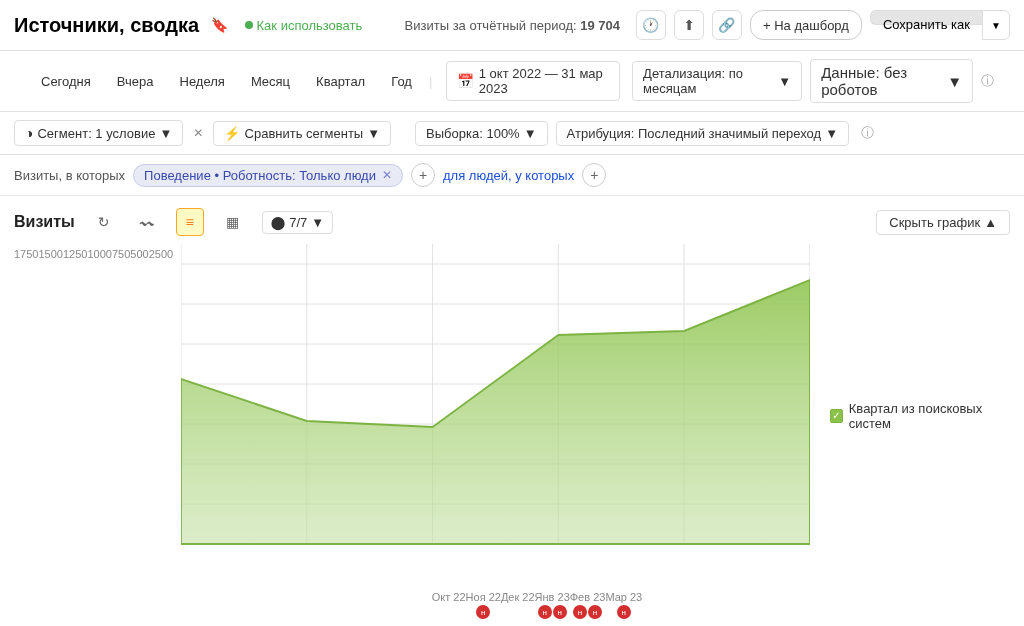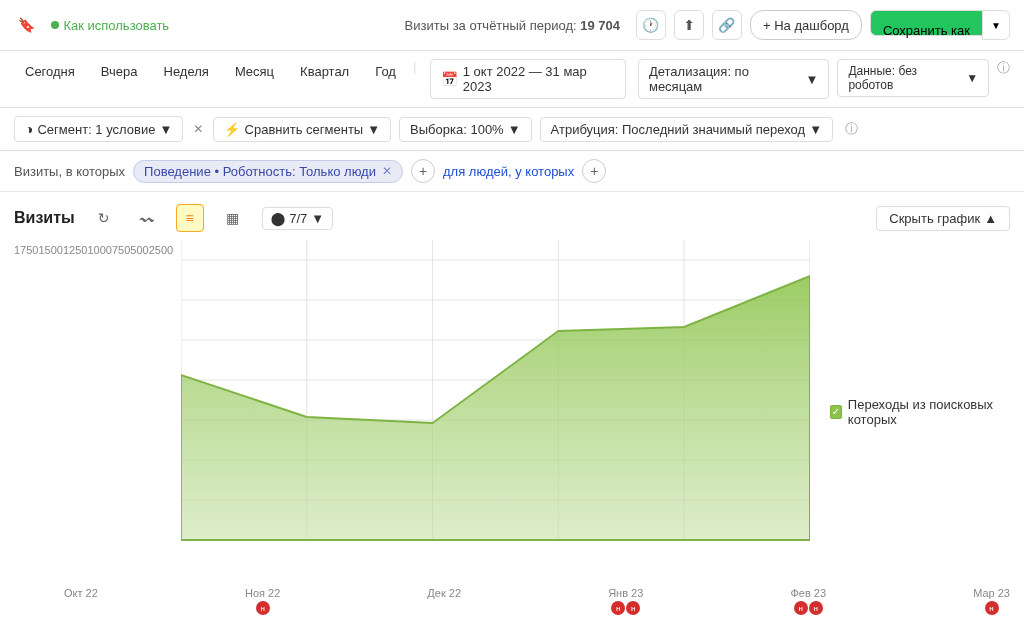--- a/index.html
+++ b/index.html
@@ -11,40 +11,40 @@
     .header-bookmark { color: #888; font-size: 14px; margin-left: 4px; cursor: pointer; }
     .header-how { color: #4caf50; font-size: 13px; display: flex; align-items: center; gap: 4px; margin-left: 8px; cursor: pointer; }
     .header-how-dot { width: 8px; height: 8px; background: #4caf50; border-radius: 50%; display: inline-block; }
     .header-spacer { flex: 1; }
     .header-visits { color: #555; font-size: 13px; margin-right: 8px; }
     .header-visits strong { font-weight: bold; }
     .header-icon-btn { width: 30px; height: 30px; border: 1px solid #ddd; border-radius: 6px; display: flex; align-items: center; justify-content: center; cursor: pointer; background: #fff; font-size: 14px; color: #555; }
     .header-btn { height: 30px; padding: 0 12px; border: 1px solid #ddd; border-radius: 13px; background: #fff; cursor: pointer; font-size: 13px; display: flex; align-items: center; gap: 4px; }
     .header-btn-primary { background: #fff; border-color: #ccc; }
     .header-btn-split { display: flex; }
-    .header-btn-split .main { height: 15px; padding: 12px 12px; border: 1px solid #ddd; border-right: none; border-radius: 6px 0 0 6px; background: #22c55e; cursor: pointer; font-size: 13px; }
+    .header-btn-split .main { height: 15px; padding: 6px 12px; border: 1px solid #ddd; border-right: none; border-radius: 6px 0 0 6px; background: #e5e5e5; cursor: pointer; font-size: 13px; }
     .header-btn-split .arrow { height: 30px; width: 28px; border: 1px solid #ddd; border-radius: 0 6px 6px 0; background: #fff; cursor: pointer; display: flex; align-items: center; justify-content: center; font-size: 10px; }
 
     
-    .date-nav { display: flex; align-items: flex-start; padding: 8px 14px; border-bottom: 1px solid #e0e0e0; gap: 4px; }
+    .date-nav { display: flex; align-items: center; padding: 8px 30px; border-bottom: 1px solid #e0e0e0; gap: 4px; }
     .date-tab { padding: 4px 10px; border-radius: 4px; cursor: pointer; font-size: 13px; color: #333; border: 1px solid transparent; }
     .date-separator { color: #ddd; margin: 0 2px; }
     .date-range-btn { padding: 4px 10px; border: 1px solid #ddd; border-radius: 4px; cursor: pointer; font-size: 13px; display: flex; align-items: center; gap: 4px; margin-left: 8px; }
     .calendar-icon { font-size: 14px; }
     .detail-btn { padding: 4px 10px; border: 1px solid #ddd; border-radius: 4px; cursor: pointer; font-size: 13px; display: flex; align-items: center; gap: 4px; margin-left: 8px; }
-    .data-btn { padding: 4px 10px; border: 1px solid #ddd; border-radius: 4px; cursor: pointer; font-size: 12px; display: flex; align-items: center; gap: 4px; margin-left: 4px; }
+    .data-btn { padding: 4px 10px; border: 1px solid #ddd; border-radius: 4px; cursor: pointer; font-size: 15px; display: flex; align-items: center; gap: 4px; margin-left: 4px; }
     .info-icon { color: #aaa; font-size: 13px; margin-left: 4px; cursor: pointer; }
 
     
     .segment-bar { display: flex; align-items: center; padding: 8px 14px; border-bottom: 1px solid #e0e0e0; gap: 8px; flex-wrap: wrap; }
     .segment-btn { display: flex; align-items: center; gap: 4px; padding: 4px 10px; border: 1px solid #ddd; border-radius: 4px; cursor: pointer; font-size: 13px; background: #fff; }
     .segment-pie { font-size: 14px; }
     .segment-close { color: #888; cursor: pointer; font-size: 12px; padding: 2px; }
     .compare-btn { display: flex; align-items: center; gap: 4px; padding: 4px 10px; border: 1px solid #ddd; border-radius: 4px; cursor: pointer; font-size: 13px; }
-    .sample-btn { display: flex; align-items: center; gap: 4px; padding: 4px 10px; border: 1px solid #ddd; border-radius: 4px; cursor: pointer; font-size: 13px; }
+    .sample-btn { display: flex; align-items: center; gap: 4px; padding: 4px 10px; border: 1px solid #ddd; border-radius: 4px; cursor: pointer; font-size: 13px; margin-left: 16px; }
     .attr-btn { display: flex; align-items: center; gap: 4px; padding: 4px 10px; border: 1px solid #ddd; border-radius: 4px; cursor: pointer; font-size: 13px; }
 
     
     .filter-bar { display: flex; align-items: center; padding: 8px 14px; gap: 8px; border-bottom: 1px solid #e8e8e8; }
     .filter-label { color: #555; font-size: 13px; }
     .filter-tag { display: flex; align-items: flex-start; gap: 6px; background: #e8eaf6; border: 1px solid #c5cae9; border-radius: 16px; padding: 3px 10px; font-size: 13px; color: #3949ab; }
     .filter-tag-close { cursor: pointer; color: #7986cb; font-size: 12px; }
     .filter-add { width: 24px; height: 24px; border: 1px solid #ccc; border-radius: 50%; display: flex; align-items: center; justify-content: center; cursor: pointer; color: #666; font-size: 14px; background: #fff; }
     .filter-for { color: #1d4ed8; font-size: 13px; }
 
@@ -57,29 +57,30 @@
     .chart-7-btn { display: flex; align-items: center; gap: 4px; padding: 3px 8px; border: 1px solid #ddd; border-radius: 4px; cursor: pointer; font-size: 13px; }
     .chart-spacer { flex: 1; }
     .hide-chart-btn { padding: 4px 12px; border: 1px solid #ddd; border-radius: 4px; cursor: pointer; font-size: 13px; display: flex; align-items: center; gap: 4px; background: #fff; }
     .chart-area { display: flex; }
     .y-axis { display: flex; justify-content: space-between; padding-right: 8px; text-align: right; color: #888; font-size: 11px; height: 340px; padding-top: 4px; padding-bottom: 24px; min-width: 42px; }
     .chart-svg-area { flex: 1; position: relative; }
     .legend-area { width: 200px; display: flex; align-items: center; justify-content: flex-start; padding-left: 20px; }
     .legend-item { display: flex; align-items: center; gap: 6px; font-size: 13px; color: #333; }
     .legend-checkbox { width: 14px; height: 14px; background: #8bc34a; border: 1px solid #7cb342; border-radius: 2px; display: flex; align-items: center; justify-content: center; color: #fff; font-size: 10px; }
 
-    .x-axis { display: flex; justify-content: space-between; margin-left: 50px; color: #888; font-size: 11px; padding: 4px 0; position: relative; }
+    .x-axis { display: flex; justify-content: center; margin-left: 50px; color: #888; font-size: 11px; padding: 4px 0; position: relative; }
     .x-label { display: flex; flex-direction: column; align-items: center; gap: 2px; }
     .x-event { width: 14px; height: 14px; background: #d32f2f; border-radius: 50%; color: #fff; font-size: 8px; display: flex; align-items: center; justify-content: center; cursor: pointer; }
     .x-event-multi { display: flex; gap: 1px; }
   </style>
 </head>
 <body>
 
 <div class="header">
+  <span class="header-title">Источники, сводка</span>
   <span class="header-bookmark">🔖</span>
   <div class="header-how">
     <span class="header-how-dot"></span>
     <span>Как использовать</span>
   </div>
   <div class="header-spacer"></div>
   <span class="header-visits">
     <span>Визиты за отчётный период:</span>
     <strong>19 704</strong>
   </span>
@@ -210,21 +211,21 @@
           </linearGradient>
         </defs>
 
         <polygon points="0,300 0,135 148,177 296,183 444,91 592,87 740,36 740,300" fill="url(#areaGrad)" stroke="#7cb342" stroke-width="2"></polygon>
       </svg>
     </div>
 
     <div class="legend-area">
       <div class="legend-item">
         <div class="legend-checkbox">✓</div>
-        <span>Переходы из поисковых которых</span>
+        <span>Квартал из поисковых систем</span>
       </div>
     </div>
   </div>
 
   <div class="x-axis">
     <div class="x-label">
       <span>Окт 22</span>
     </div>
     <div class="x-label">
       <span>Ноя 22</span>

